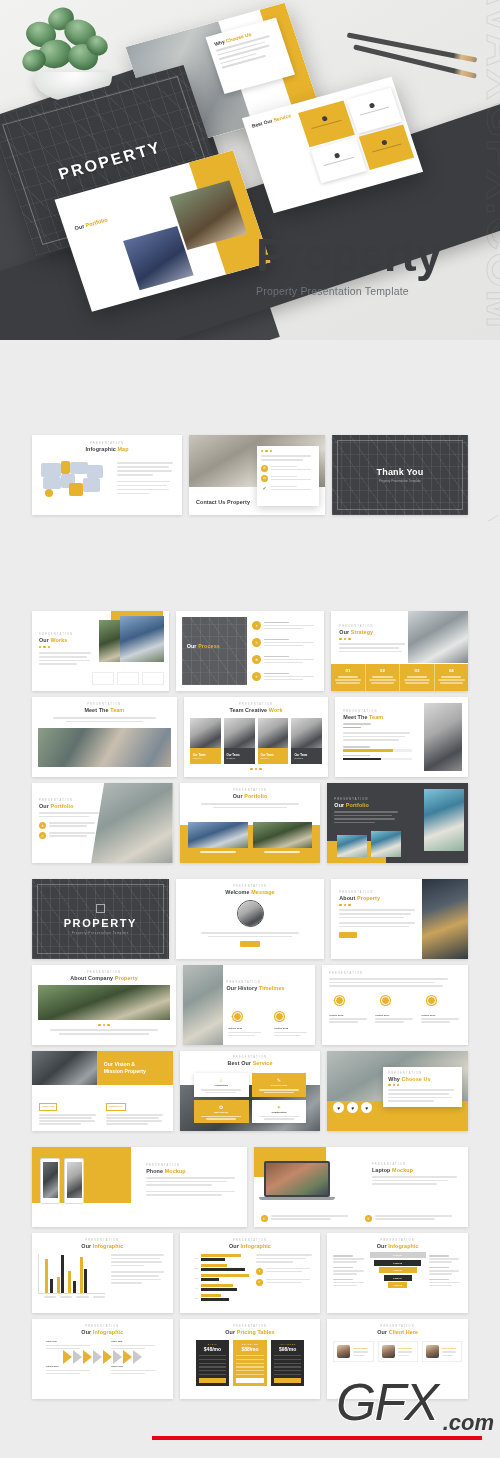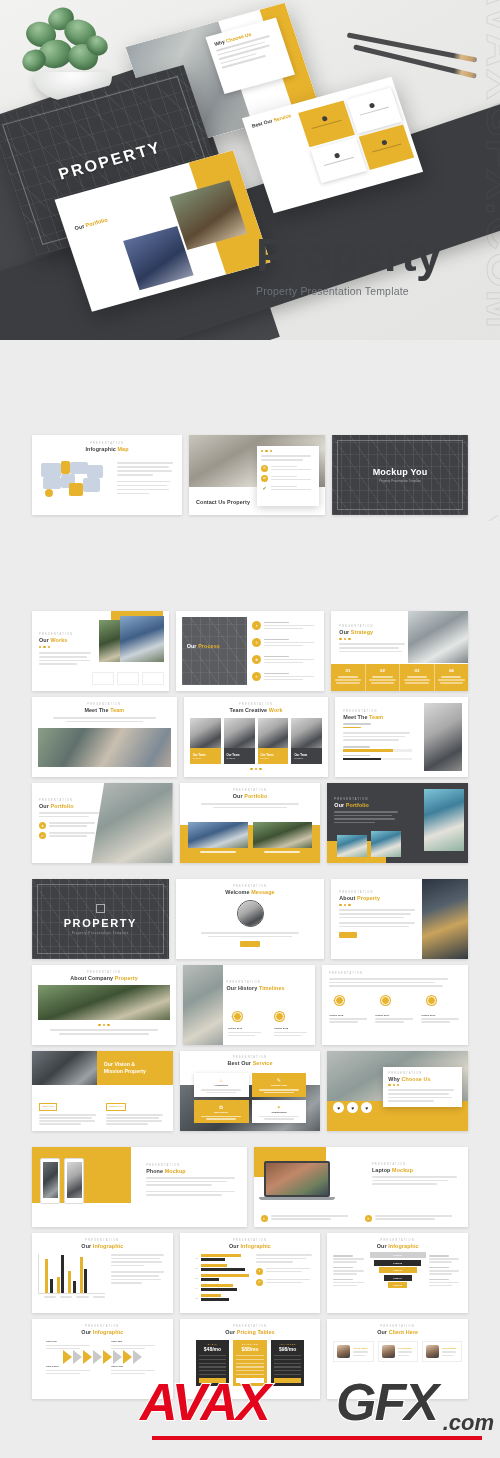--- a/index.html
+++ b/index.html
@@ -266,21 +266,21 @@
            transform: rotate(90deg); transform-origin: right top; }
   .wm-sym{ position:absolute; pointer-events:none; user-select:none;
     color:transparent; -webkit-text-stroke:1.2px rgba(130,130,130,.16); font-size:70px; font-weight:800;}
 
   
   .logo-wrap{ position:absolute; left:140px; bottom:8px; width:360px; height:92px;
     pointer-events:none; }
   .logo-avax{ position:absolute; left:0; top:14px; font-size:52px; font-weight:800;
     font-style:italic; color:#e3051b; letter-spacing:-2px;
     -webkit-text-stroke:2px #fff; paint-order: stroke fill; }
-  .logo-gfx{ position:absolute; left:196px; top:14px; font-size:52px; font-weight:700;
+  .logo-gfx{ position:absolute; left:196px; top:14px; font-size:52px; font-weight:400;
     font-style:italic; color:#3a3a3a; letter-spacing:-2px;
     -webkit-text-stroke:2px #fff; paint-order: stroke fill; }
   .logo-rule{ position:absolute; left:12px; top:78px; width:330px; height:4px; background:#e3051b; }
   .logo-com{ position:absolute; right:6px; top:52px; font-size:22px; font-weight:700;
     font-style:italic; color:#3a3a3a; }
 </style>
 </head>
 <body>
 
 <div class="hero">
@@ -432,21 +432,21 @@
               <div class="line" style="width:90%;margin-top:1.5px;"></div>
             </div>
           </div>
       </div>
     </div>
 
     <div class="slide dark" style="display:flex;align-items:center;justify-content:center;">
       <div class="blueprint-lines"></div>
       <div class="inner-frame"></div>
       <div style="position:relative;text-align:center;">
-        <div class="thanks">Mockup You</div>
+        <div class="thanks">Thank You</div>
         <div class="thanks-sub">Property Presentation Template</div>
       </div>
     </div>
   </div>
 </div>
 
 <div class="band" style="padding-top:90px;">
 
   <div class="row">
     <div class="slide">
@@ -1208,17 +1208,16 @@
               <div class="line" style="width:88%;margin-top:1.5px;"></div>
               <div class="line" style="width:70%;margin-top:1.5px;"></div>
             </div>
           </div>
       </div>
     </div>
   </div>
 </div>
 
 <div class="logo-wrap">
-  <div class="logo-avax">AVAX</div>
   <div class="logo-gfx">GFX</div>
   <div class="logo-rule"></div>
   <div class="logo-com">.com</div>
 </div>
 
 </body></html>

